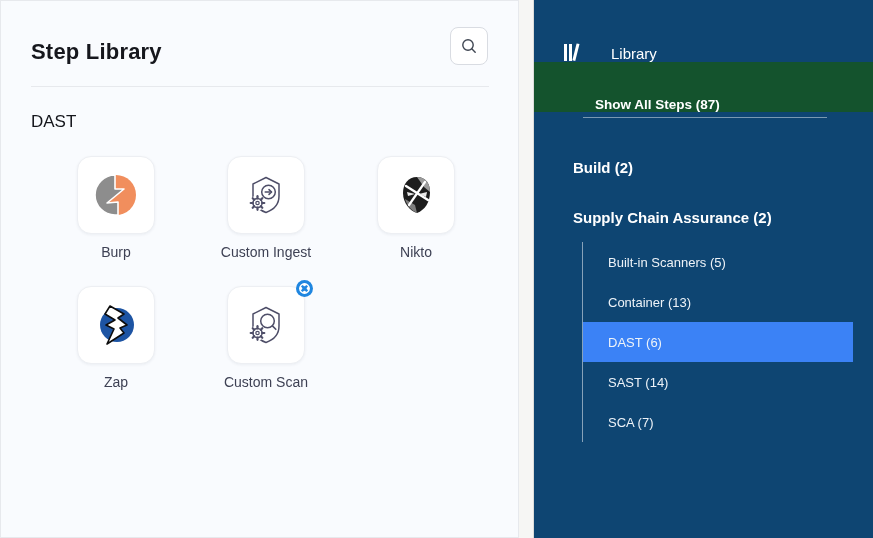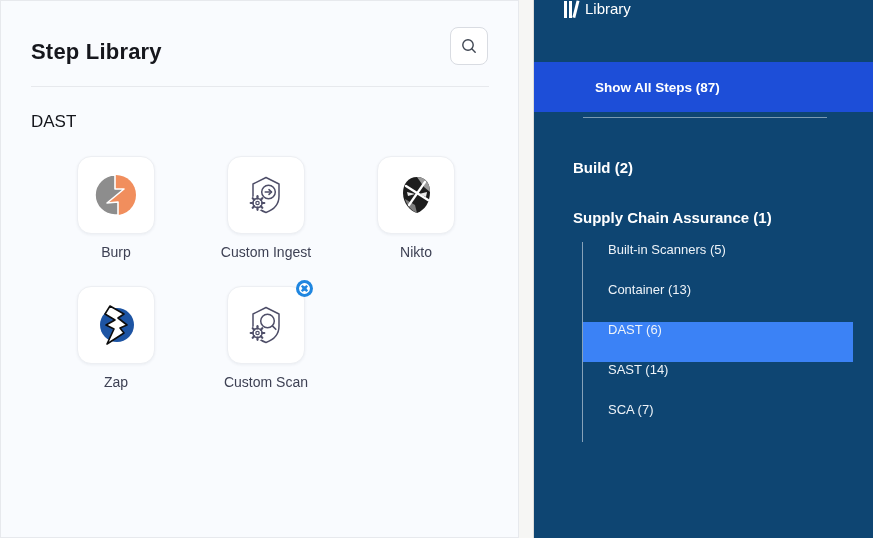--- a/index.html
+++ b/index.html
@@ -25,31 +25,31 @@
           border-radius:14px; display:flex; align-items:center; justify-content:center;
           box-shadow:0 1px 3px rgba(20,30,60,.06); position:relative; cursor:grab; }
   .step-label { margin-top:10px; font-size:14px; color:#3e4154; }
   .badge { position:absolute; top:-7px; right:-9px; width:17px; height:17px; }
 
   
   .gap-strip { width:15px; height:538px; background:#f6f6f4; border-right:1px solid #dcdcda; }
 
   
   .sidebar { width:339px; height:538px; background:#0e4572; color:#f2f6fa; }
-  .sb-header { height:62px; display:flex; align-items:flex-start; padding-left:29px; gap:2px; }
+  .sb-header { height:62px; display:flex; align-items:flex-end; padding-left:29px; gap:28px; }
   .sb-title { font-size:15px; font-weight:500; color:#ffffff; }
-  .sb-band { height:50px; background:#1d4ed8; display:flex; align-items:center;
+  .sb-band { height:50px; background:#14532d; display:flex; align-items:flex-end;
              padding-left:61px; cursor:pointer; }
   .sb-band-label { font-size:13.5px; font-weight:700; color:#ffffff; }
   .sb-divider { height:1px; background:rgba(255,255,255,.45); margin:5px 46px 0 49px; }
   .sb-nav { margin-top:24px; }
   .nav-top { height:50px; display:flex; align-items:center; padding-left:39px;
              font-size:15px; font-weight:700; color:#ffffff; cursor:pointer; }
   .sub-list { margin-left:48px; border-left:1px solid rgba(255,255,255,.5); }
-  .sub-item { height:40px; display:flex; align-items:flex-start; padding-left:25px;
+  .sub-item { height:40px; display:flex; align-items:center; padding-left:25px;
               margin-right:20px; font-size:13px; font-weight:400; color:#eef3f8;
               cursor:pointer; }
   .sub-item.active { background:#3b82f6; }
 
   svg { display:block; }
 </style>
 </head>
 <body>
 
 <svg width="0" height="0" style="position:absolute">
@@ -196,21 +196,21 @@
     <div class="sb-band">
       <span class="sb-band-label">Show All Steps (87)</span>
     </div>
     <div class="sb-divider"></div>
 
     <div class="sb-nav">
       <div class="nav-top">
         <span>Build (2)</span>
       </div>
       <div class="nav-top">
-        <span>Supply Chain Assurance (1)</span>
+        <span>Supply Chain Assurance (2)</span>
       </div>
 
       <div class="sub-list">
         <div class="sub-item">
           <span>Built-in Scanners (5)</span>
         </div>
         <div class="sub-item">
           <span>Container (13)</span>
         </div>
         <div class="sub-item active">

